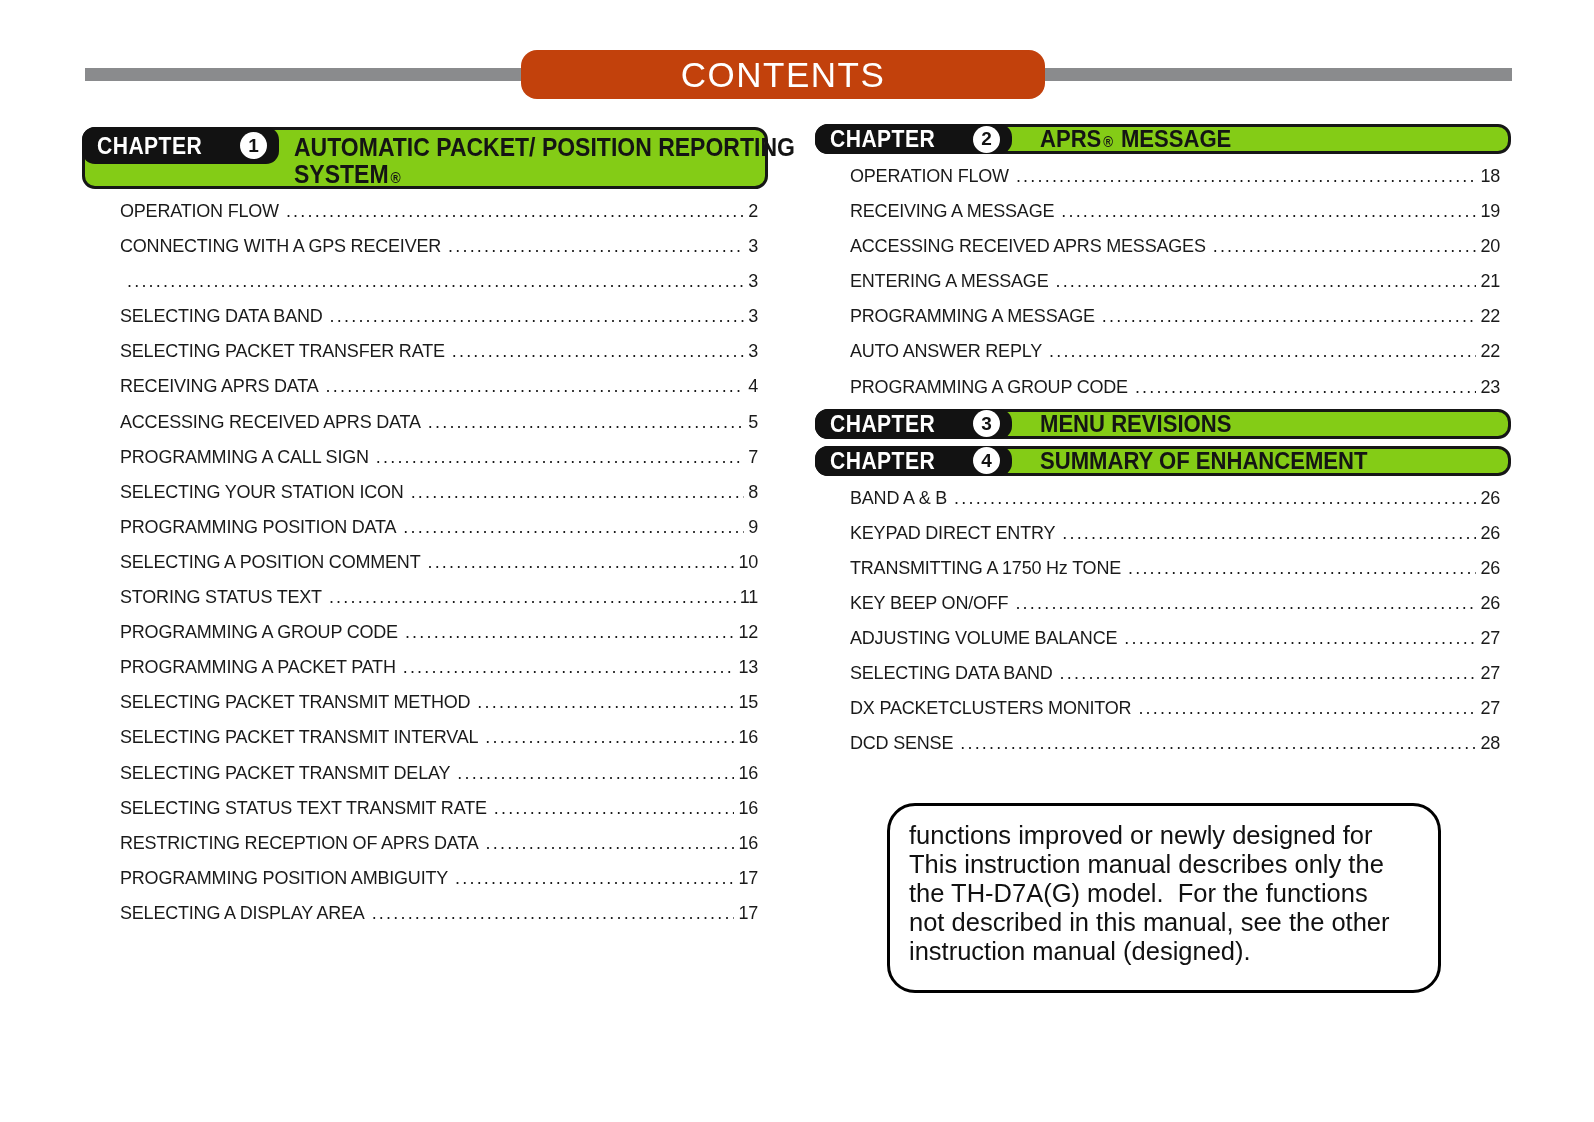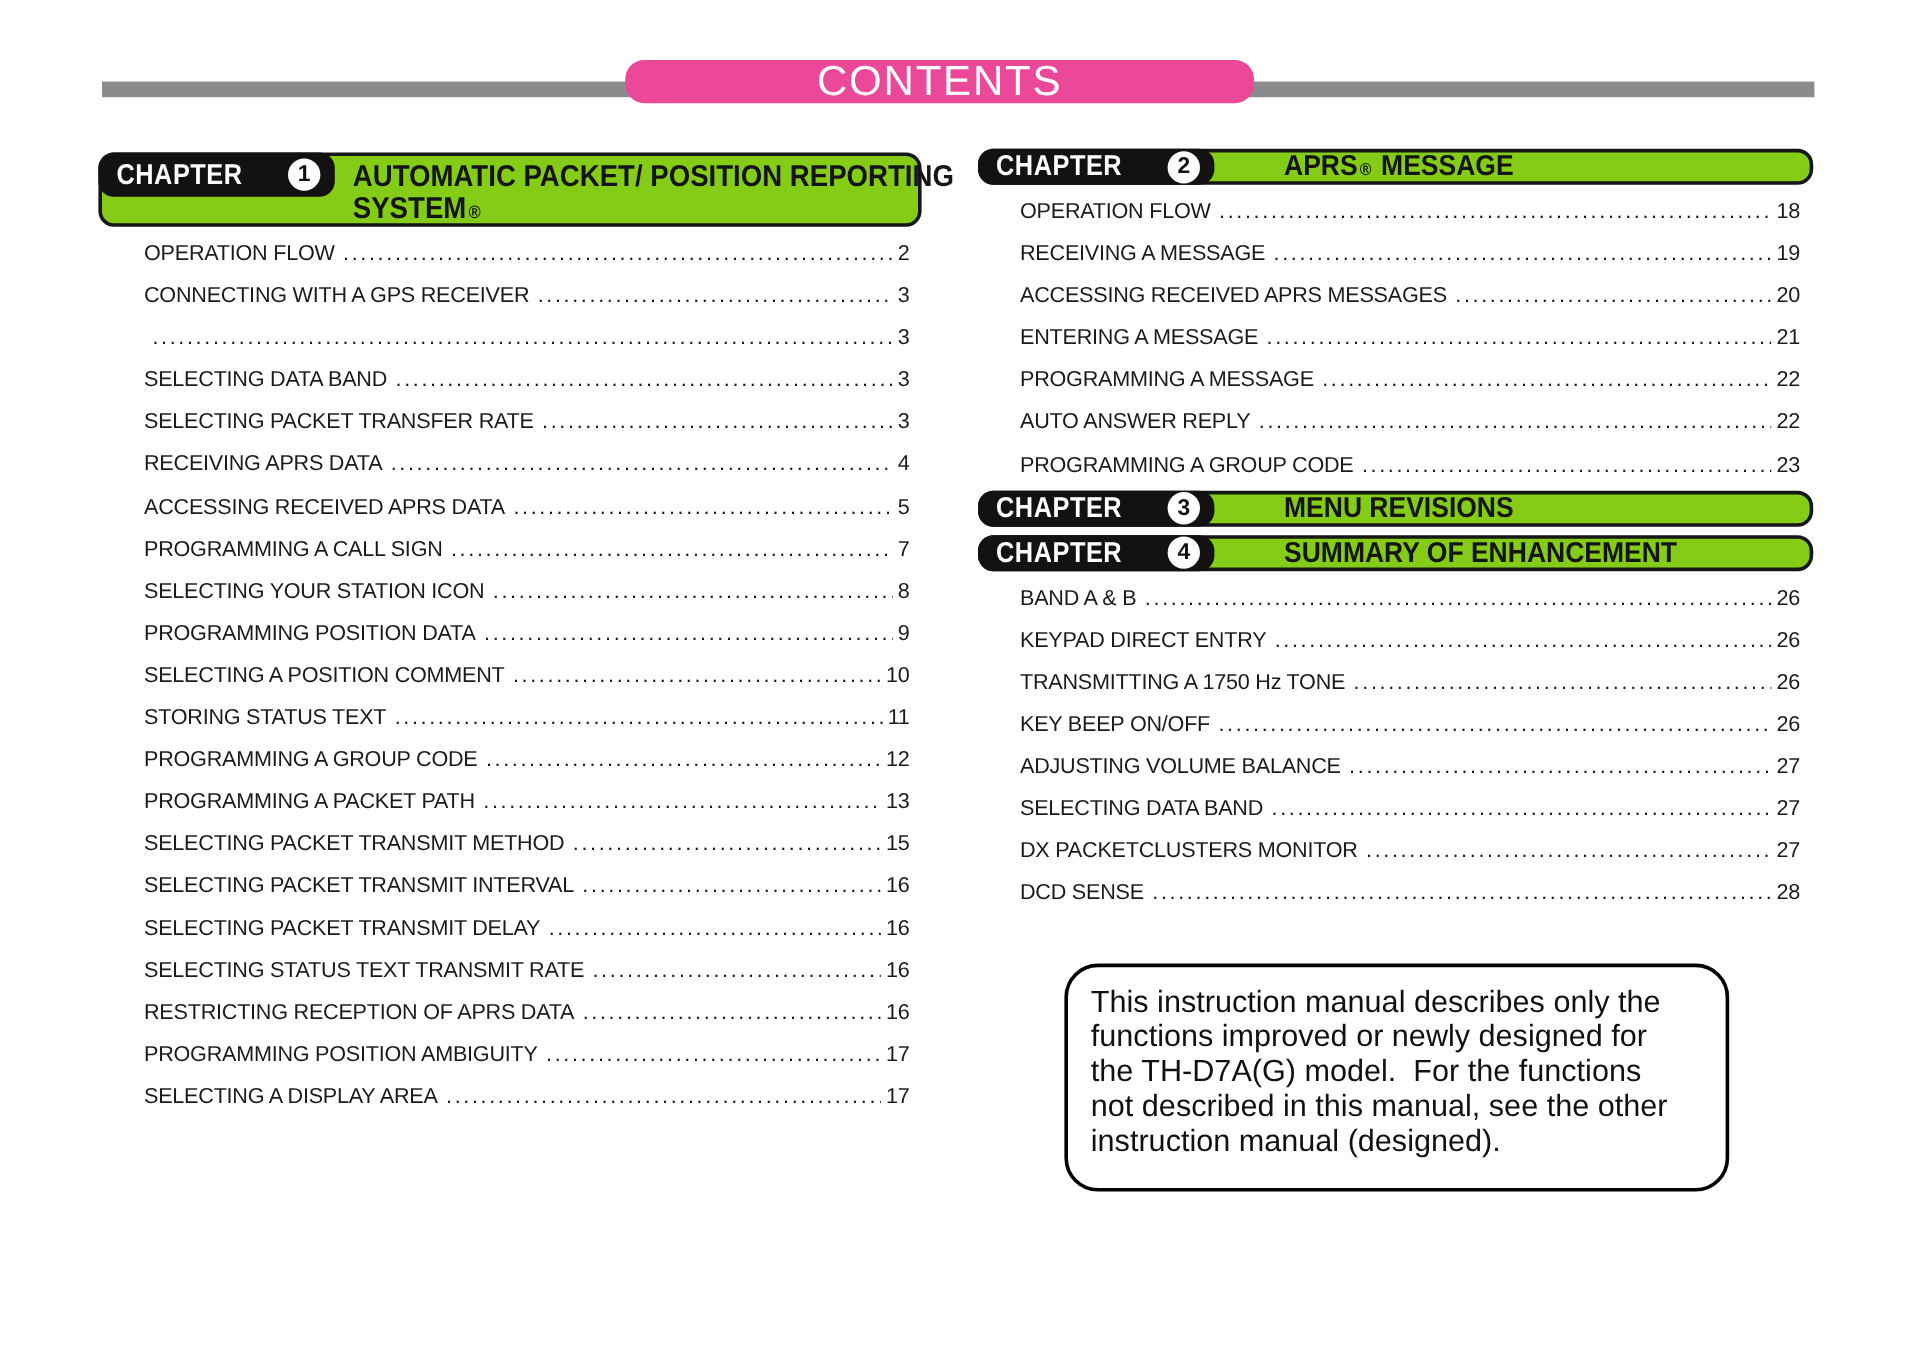--- a/index.html
+++ b/index.html
@@ -4,22 +4,22 @@
 <style>
   html,body { margin:0; padding:0; }
   body {
     width:1594px; height:1122px; background:#ffffff; position:relative; overflow:hidden;
     font-family:"Liberation Sans","DejaVu Sans",sans-serif; color:#1a1a1a;
   }
 
   
   .topbar { position:absolute; left:85px; top:68px; width:1427px; height:13px; background:#8a8b8d; }
   .pill {
-    position:absolute; left:521px; top:50px; width:524px; height:36px;
-    background:#ec4899; border-radius:16px;
+    position:absolute; left:521px; top:50px; width:524px; height:49px;
+    background:#c2410c; border-radius:16px;
     display:flex; align-items:center; justify-content:center;
     color:#ffffff; font-size:35px; letter-spacing:1.5px;
   }
 
   
   .col { position:absolute; }
   .col-left  { left:82px;  top:127px; width:686px; }
   .col-right { left:815px; top:124px; width:696px; }
 
   
@@ -52,21 +52,21 @@
   }
 
   .chtitle { font-weight:bold; color:#141414; }
   .chbox-tall .chtitle {
     position:absolute; left:209px; top:4px;
     font-size:25px; line-height:27px; white-space:nowrap;
     transform:scaleX(.92); transform-origin:left top;
   }
   .chbox-slim .chtitle {
     position:absolute; left:222px; top:0; height:24px;
-    display:flex; align-items:center; font-size:24px; white-space:nowrap;margin-left:30px;
+    display:flex; align-items:center; font-size:24px; white-space:nowrap;
   }
   .chbox-slim .chtitle .stretch { transform:scaleX(.92); transform-origin:left center; display:inline-block; white-space:nowrap; }
   .tm { font-size:60%; font-weight:bold; margin:0 2px; }
 
   
   .rows { margin-top:5px; }
   .row {
     display:flex; height:35.1px; line-height:35.1px;
     font-size:18px; letter-spacing:-0.2px;
     padding:0 10px 0 38px;
@@ -329,19 +329,19 @@
         <span class="pg">27</span>
       </div>
     <div class="row">
         <span class="lbl">DCD SENSE</span>
         <span class="leader"></span>
         <span class="pg">28</span>
       </div>
   </div>
 
   <div class="notebox">
+    <div class="note-line">functions improved or newly designed for</div>
     <div class="note-line">This instruction manual describes only the</div>
-    <div class="note-line">functions improved or newly designed for</div>
     <div class="note-line">the TH-D7A(G) model.  For the functions</div>
     <div class="note-line">not described in this manual, see the other</div>
     <div class="note-line">instruction manual (designed).</div>
   </div>
 </div>
 
 </body></html>

